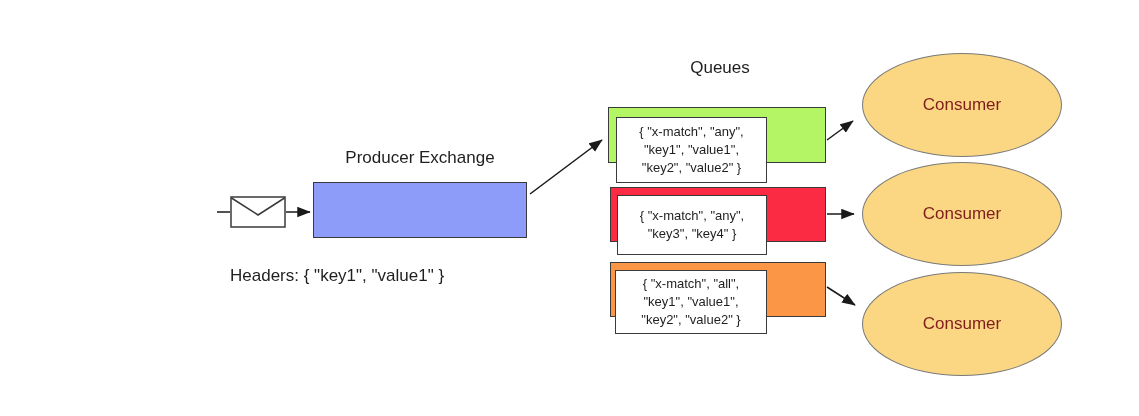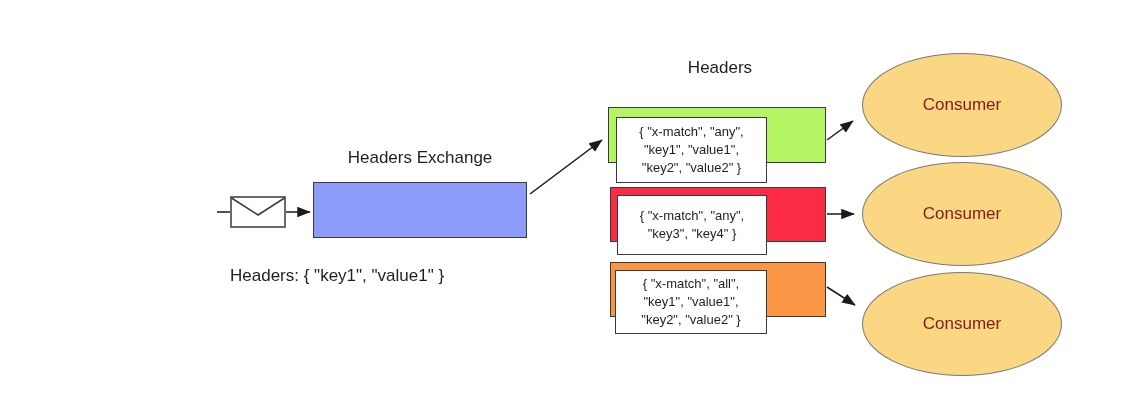--- a/index.html
+++ b/index.html
@@ -87,24 +87,24 @@
 
   <div class="envelope">
     <svg width="56" height="32" viewBox="0 0 56 32">
       <rect x="1" y="1" width="54" height="30" fill="#ffffff" stroke="#3a3a3a" stroke-width="1.5"></rect>
       <path d="M1.5,2 L28,19 L54.5,2" fill="none" stroke="#3a3a3a" stroke-width="1.5"></path>
     </svg>
   </div>
 
   <div class="annotation" style="left:230px; top:266px;">Headers: { "key1", "value1" }</div>
 
-  <div class="node-title" style="left:313px; top:148px; width:214px;">Headers Exchange</div>
+  <div class="node-title" style="left:313px; top:148px; width:214px;">Producer Exchange</div>
   <div class="rect-node" style="left: 313px; top: 182px; width: 214px; height: 56px; background-color: rgb(140, 156, 248);"></div>
 
-  <div class="node-title" style="left:620px; top:58px; width:200px;">Headers</div>
+  <div class="node-title" style="left:620px; top:58px; width:200px;">Queues</div>
 
   <div class="rect-node" style="left: 608px; top: 107px; width: 218px; height: 56px; background-color: rgb(179, 245, 100);"></div>
   <div class="binding-box" style="left:616px; top:117px; width:151px; height:66px;">
     <div>{ "x-match", "any",</div>
     <div>"key1", "value1",</div>
     <div>"key2", "value2" }</div>
   </div>
 
   <div class="rect-node" style="left: 610px; top: 187px; width: 216px; height: 55px; background-color: rgb(251, 43, 68);"></div>
   <div class="binding-box" style="left:617px; top:195px; width:150px; height:60px;">

